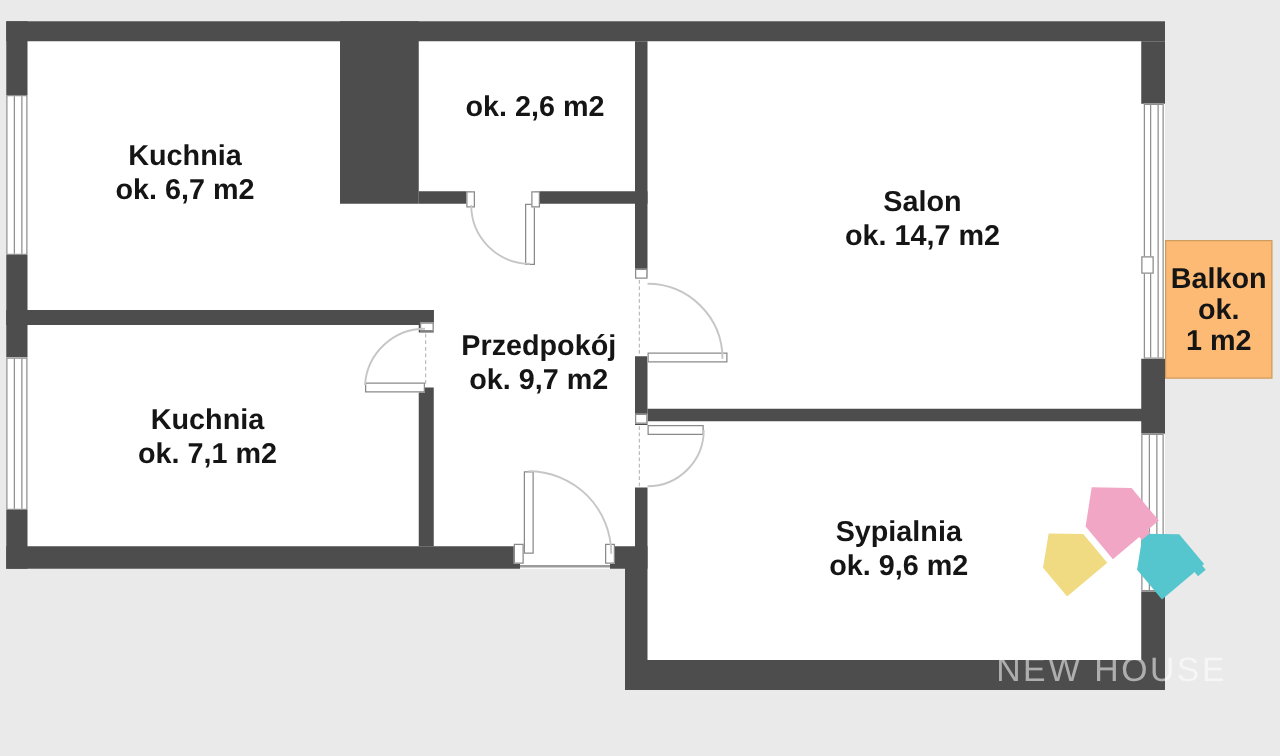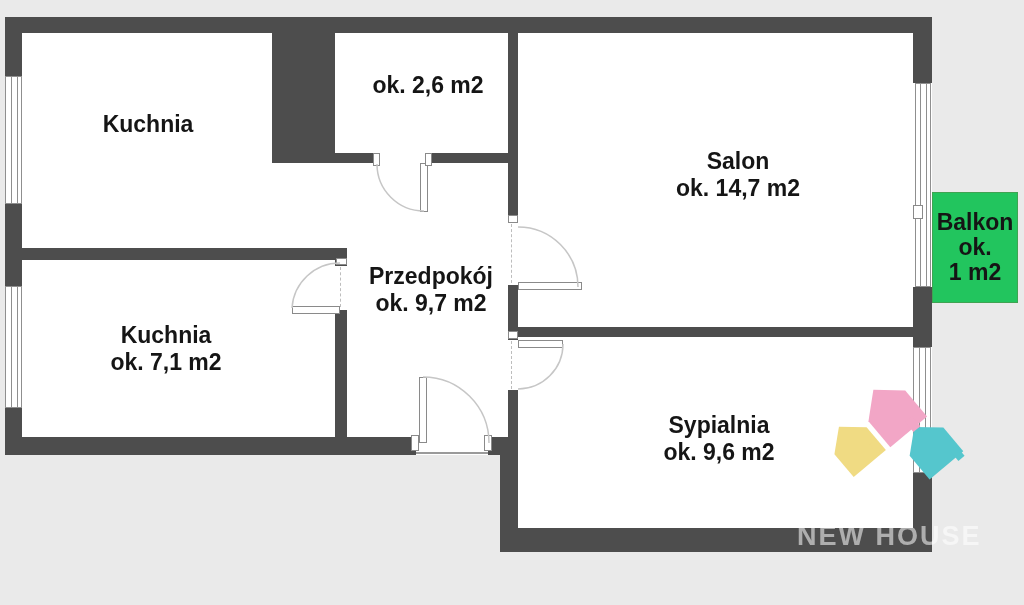--- a/index.html
+++ b/index.html
@@ -7,23 +7,23 @@
   #plan{position:relative;width:1024px;height:605px;background:#eaeaea;overflow:hidden;}
   .floor{position:absolute;background:#ffffff;}
   .wall{position:absolute;background:#4d4d4d;}
   .window{position:absolute;background:#ffffff;border:1px solid #8f8f8f;box-sizing:border-box;}
   .window .pane{position:absolute;top:0;bottom:0;left:50%;width:5px;margin-left:-3px;border-left:1px solid #8f8f8f;border-right:1px solid #8f8f8f;}
   .door-leaf{position:absolute;background:#ffffff;border:1px solid #8a8a8a;box-sizing:border-box;}
   .door-jamb{position:absolute;background:#ffffff;border:1px solid #8a8a8a;box-sizing:border-box;}
   .door-gap-v{position:absolute;width:0;border-left:1px dashed #bdbdbd;}
   .sill{position:absolute;background:#9a9a9a;}
   .room-label{position:absolute;transform:translateX(-50%);text-align:center;color:#151515;font-weight:bold;font-size:23px;line-height:27px;white-space:nowrap;}
-  .balcony{position:absolute;left:932px;top:192px;width:86px;height:111px;background:#22c55e;border:1px solid rgba(120,100,60,.35);box-sizing:border-box;}
+  .balcony{position:absolute;left:932px;top:192px;width:86px;height:111px;background:#fdba74;border:1px solid rgba(120,100,60,.35);box-sizing:border-box;}
   .balcony-label{position:absolute;left:50%;top:17px;transform:translateX(-50%);text-align:center;color:#151515;font-weight:bold;font-size:23px;line-height:25px;white-space:nowrap;}
-  .watermark{position:absolute;left:797px;top:521px;font-size:27px;font-weight:700;letter-spacing:2px;color:rgba(255,255,255,0.55);white-space:nowrap;}
+  .watermark{position:absolute;left:797px;top:521px;font-size:27px;font-weight:400;letter-spacing:2px;color:rgba(255,255,255,0.55);white-space:nowrap;}
   svg{position:absolute;left:0;top:0;}
 </style>
 </head>
 <body>
 
 <div id="plan">
 
   <div class="floor" style="left:5px;top:17px;width:927px;height:438px;"></div>
   <div class="floor" style="left:500px;top:337px;width:432px;height:215px;"></div>
 
@@ -93,20 +93,21 @@
   <svg width="1024" height="605" viewBox="0 0 1024 605">
     <path d="M 377 164 A 47 47 0 0 0 424 211" fill="none" stroke="#c6c6c6" stroke-width="1.5"></path>
     <path d="M 518 227 A 60 60 0 0 1 578 287" fill="none" stroke="#c6c6c6" stroke-width="1.5"></path>
     <path d="M 563 344 A 45 45 0 0 1 518 389" fill="none" stroke="#c6c6c6" stroke-width="1.5"></path>
     <path d="M 292 308 A 48 48 0 0 1 340 263" fill="none" stroke="#c6c6c6" stroke-width="1.5"></path>
     <path d="M 423 377 A 66 66 0 0 1 489 443" fill="none" stroke="#c6c6c6" stroke-width="1.5"></path>
   </svg>
 
   <div class="room-label" style="left:148px;top:111px;">
     <div>Kuchnia</div>
+    <div>ok. 6,7 m2</div>
   </div>
   <div class="room-label" style="left:428px;top:72px;">
     <div>ok. 2,6 m2</div>
   </div>
   <div class="room-label" style="left:738px;top:148px;">
     <div>Salon</div>
     <div>ok. 14,7 m2</div>
   </div>
   <div class="room-label" style="left:431px;top:263px;">
     <div>Przedpokój</div>

